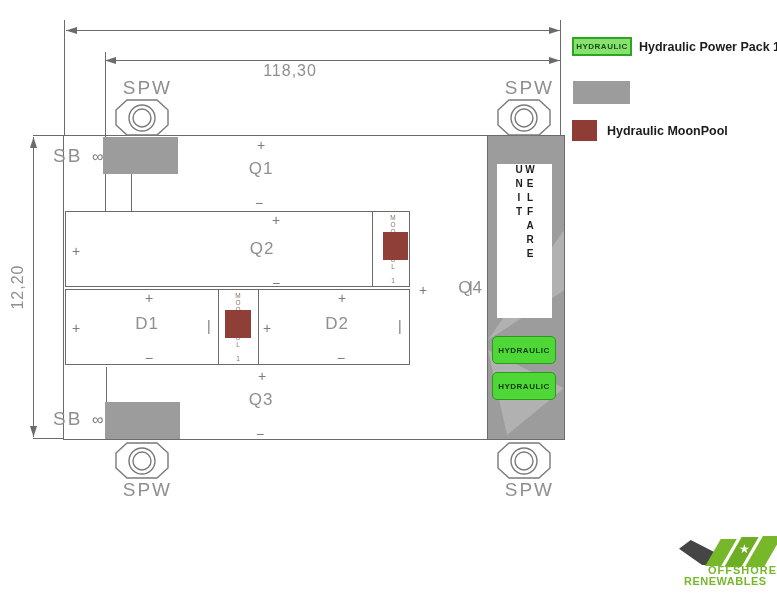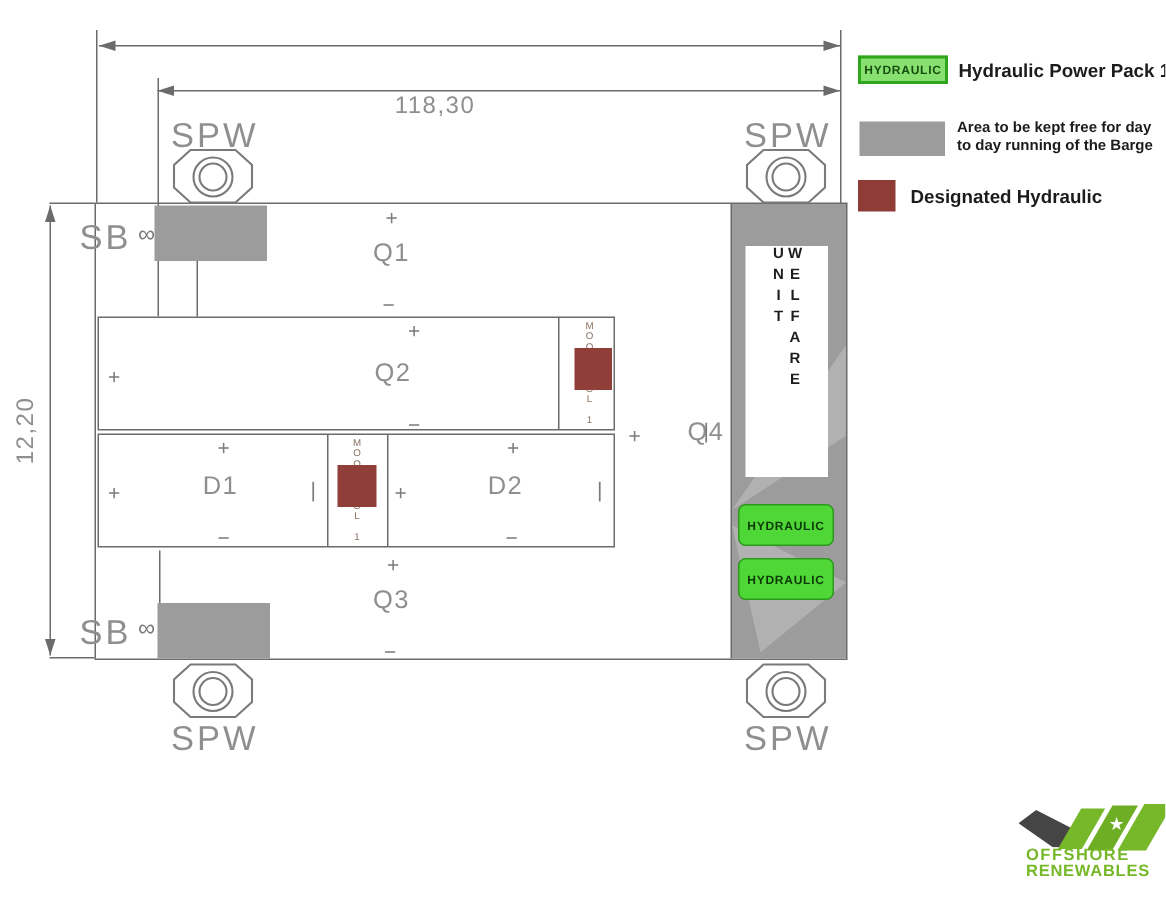--- a/index.html
+++ b/index.html
@@ -3,21 +3,21 @@
 <meta charset="utf-8">
 <style>
   html,body{margin:0;padding:0;background:#ffffff;}
   .canvas{position:relative;width:777px;height:600px;background:#ffffff;overflow:hidden;
           font-family:"Liberation Sans",sans-serif;}
   svg.linework{position:absolute;left:0;top:0;z-index:1;}
   
   .cadtxt{position:absolute;color:#8f8f8f;z-index:6;white-space:nowrap;}
   .dim{font-size:16px;letter-spacing:1px;text-align:center;}
   .zone{font-size:17px;letter-spacing:1px;text-align:center;}
-  .corner{font-size:23px;letter-spacing:2px;text-align:left;}
+  .corner{font-size:19px;letter-spacing:2px;text-align:right;}
   .mark{position:absolute;color:#7b7b7b;font-size:14px;line-height:1;z-index:6;}
   .mooring{position:absolute;color:#7b7b7b;font-size:16px;line-height:1;z-index:6;}
   .rot90{transform:rotate(-90deg);}
   
   .freearea{position:absolute;background:#9c9c9c;z-index:2;}
   .facet{position:absolute;background:#b1b1b1;z-index:3;}
   
   .welfare{position:absolute;left:497px;top:164px;width:55px;height:154px;background:#ffffff;z-index:4;
            display:flex;align-items:center;justify-content:center;}
   .vtext{writing-mode:vertical-rl;text-orientation:upright;}
@@ -41,21 +41,21 @@
   
   .logo-grs{position:absolute;left:684px;top:512px;font-size:27px;font-weight:bold;color:#3d3d3d;
     letter-spacing:2px;z-index:6;}
   .logo-swoosh{position:absolute;left:679px;top:536px;width:96px;height:31px;z-index:6;}
   .sw-dark{position:absolute;left:0;top:4px;width:42px;height:25px;background:#454545;
     clip-path:polygon(0 35%,28% 0,100% 62%,100% 100%,55% 100%);}
   .sw-g1{position:absolute;left:34px;top:3px;width:16px;height:27px;background:#76b82a;transform:skewX(-30deg);}
   .sw-g2{position:absolute;left:54px;top:1px;width:17px;height:30px;background:#6dae24;transform:skewX(-30deg);}
   .sw-g3{position:absolute;left:75px;top:0;width:19px;height:31px;background:#76b82a;transform:skewX(-30deg);}
   .sw-star{position:absolute;left:60px;top:7px;color:#ffffff;font-size:12px;line-height:1;}
-  .logo-l1{position:absolute;left:684px;top:564px;font-size:11px;font-weight:bold;color:#76b82a;letter-spacing:1px;z-index:6;}
+  .logo-l1{position:absolute;left:708px;top:564px;font-size:11px;font-weight:bold;color:#76b82a;letter-spacing:1px;z-index:6;}
   .logo-l2{position:absolute;left:684px;top:575px;font-size:11px;font-weight:bold;color:#76b82a;letter-spacing:.5px;z-index:6;}
   .bollard{position:absolute;z-index:5;}
 </style>
 </head>
 <body>
 
 <div class="canvas">
 
   <svg class="linework" width="777" height="600" viewBox="0 0 777 600">
     <g stroke="#6b6b6b" stroke-width="1" fill="none">
@@ -175,26 +175,22 @@
   <span class="mark" style="left:263px;top:321px;">+</span>
   <span class="mark" style="left:398px;top:319px;">|</span>
   <span class="mark" style="left:258px;top:369px;">+</span>
   <span class="mark" style="left:256px;top:427px;">−</span>
   <span class="mark" style="left:419px;top:283px;">+</span>
   <span class="mark" style="left:469px;top:280px;">|</span>
 
   <div class="lg-swatch-green">HYDRAULIC</div>
   <div class="lg-label1">Hydraulic Power Pack 1 + 2</div>
   <div class="lg-swatch-gray"></div>
-  <div class="lg-label2">
-    <div>Area to be kept free for day</div>
-    <div>to day running of the Barge</div>
-  </div>
   <div class="lg-swatch-red"></div>
-  <div class="lg-label3">Designated Hydraulic</div>
+  <div class="lg-label3">Hydraulic MoonPool</div>
 
   <div class="logo-swoosh">
     <div class="sw-dark"></div>
     <div class="sw-g1"></div>
     <div class="sw-g2"></div>
     <div class="sw-g3"></div>
     <span class="sw-star">★</span>
   </div>
   <div class="logo-l1">OFFSHORE</div>
   <div class="logo-l2">RENEWABLES</div>

